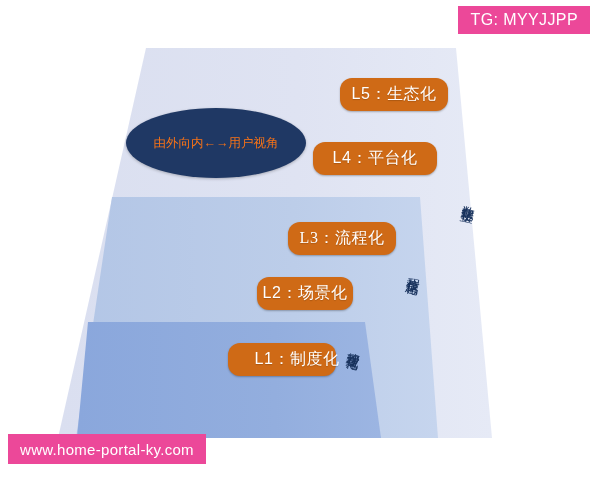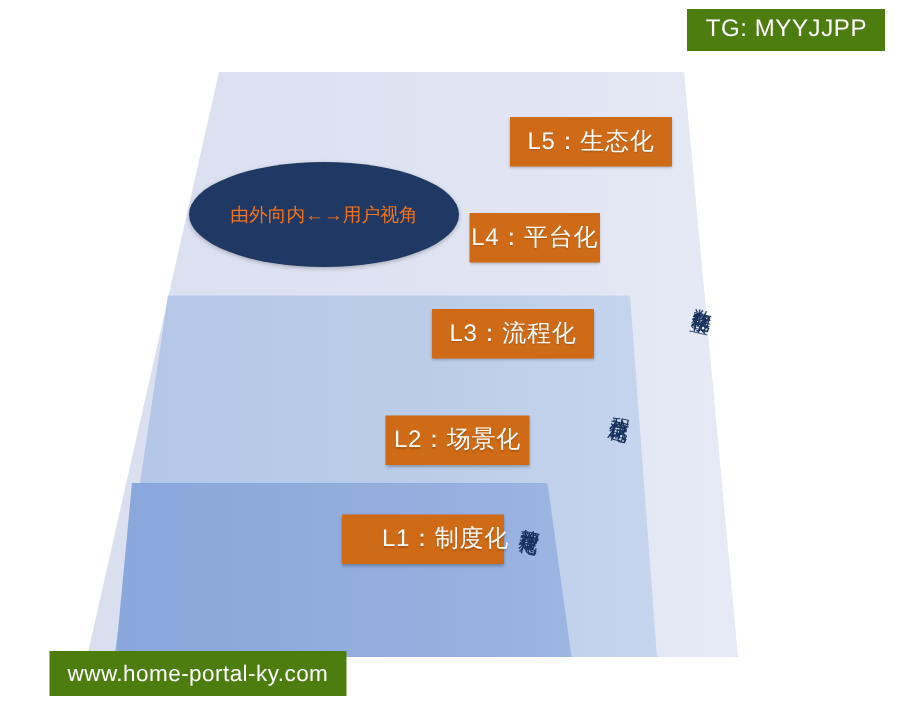--- a/index.html
+++ b/index.html
@@ -29,35 +29,35 @@
     top: 0;
     width: 600px;
     height: 480px;
   }
 
   
   .level-chip {
     position: absolute;
     background: #cf6a16;
     color: #ffffff;
-    border-radius: 0;
+    border-radius: 12px;
     box-shadow: 0 1px 2px rgba(0,0,0,0.28);
     font-size: 16px;
     letter-spacing: 0.5px;
     display: flex;
     align-items: center;
     justify-content: center;
     white-space: nowrap;
     padding: 0 10px;
     box-sizing: border-box;
     text-shadow: 0 1px 1px rgba(0,0,0,0.18);
   }
   .chip-l5 { left: 340px; top: 78px;  width: 108px; height: 33px; }
-  .chip-l4 { left: 313px; top: 142px; width: 87px; height: 33px; }
-  .chip-l3 { left: 288px; top: 206px; width: 108px; height: 33px; }
+  .chip-l4 { left: 313px; top: 142px; width: 124px; height: 33px; }
+  .chip-l3 { left: 288px; top: 222px; width: 108px; height: 33px; font-family: Liberation Serif, serif; }
   .chip-l2 { left: 257px; top: 277px; width: 96px; height: 33px; }
   .chip-l1 { left: 228px; top: 343px; width: 108px; height: 33px; padding-left: 40px; }
 
   
   .view-ellipse {
     position: absolute;
     background: #1f3864;
     border-radius: 50%;
     color: #f97316;
     display: flex;
@@ -81,26 +81,25 @@
     letter-spacing: 1px;
     white-space: nowrap;
   }
   .label-digital  { left: 464px; top: 196px; transform: rotate(13deg); }
   .label-process  { left: 409px; top: 268px; transform: rotate(13deg); }
   .label-mgmt     { left: 349px; top: 343px; transform: rotate(13deg); }
 
   
   .banner {
     position: absolute;
-    background: #4d7c0f;
+    background: #ec4899;
     color: #ffffff;
     display: flex;
     align-items: center;
     box-sizing: border-box;
-    margin-left: 25px;
   }
   .banner-tg {
     right: 10px;
     top: 6px;
     height: 28px;
     padding: 0 12px;
     font-size: 16px;
     letter-spacing: 0.4px;
   }
   .banner-url {

